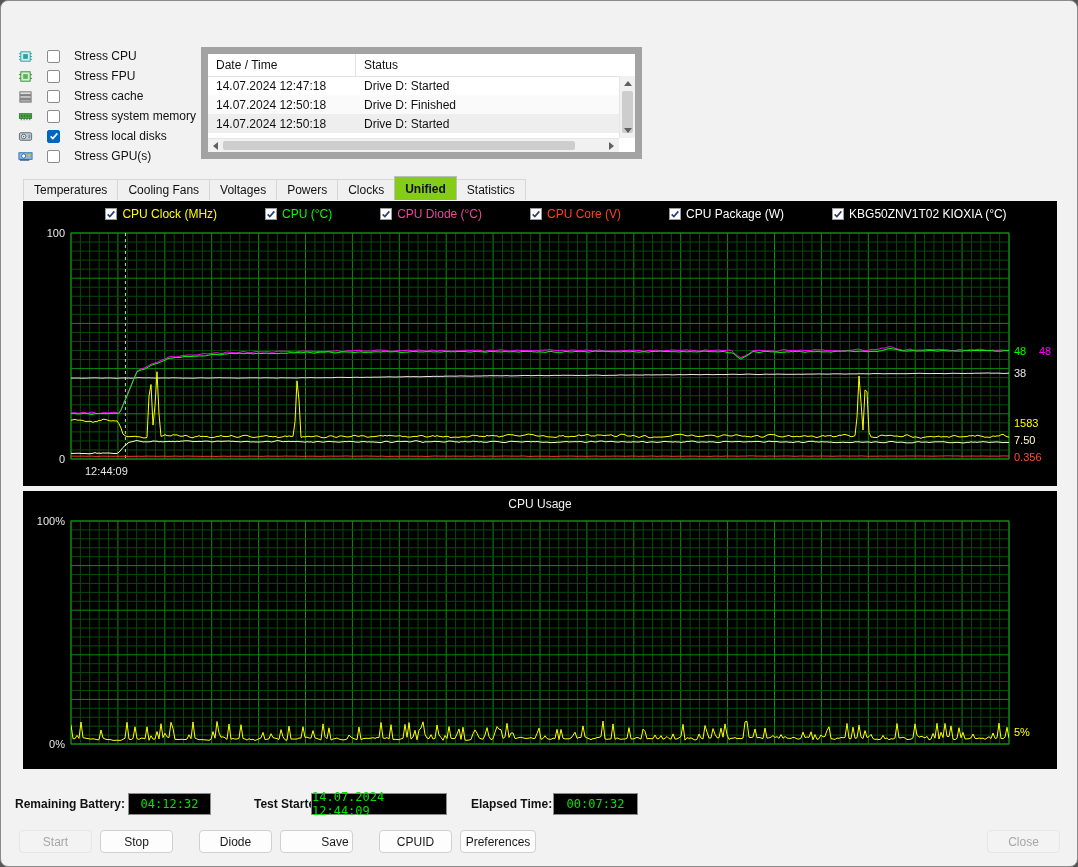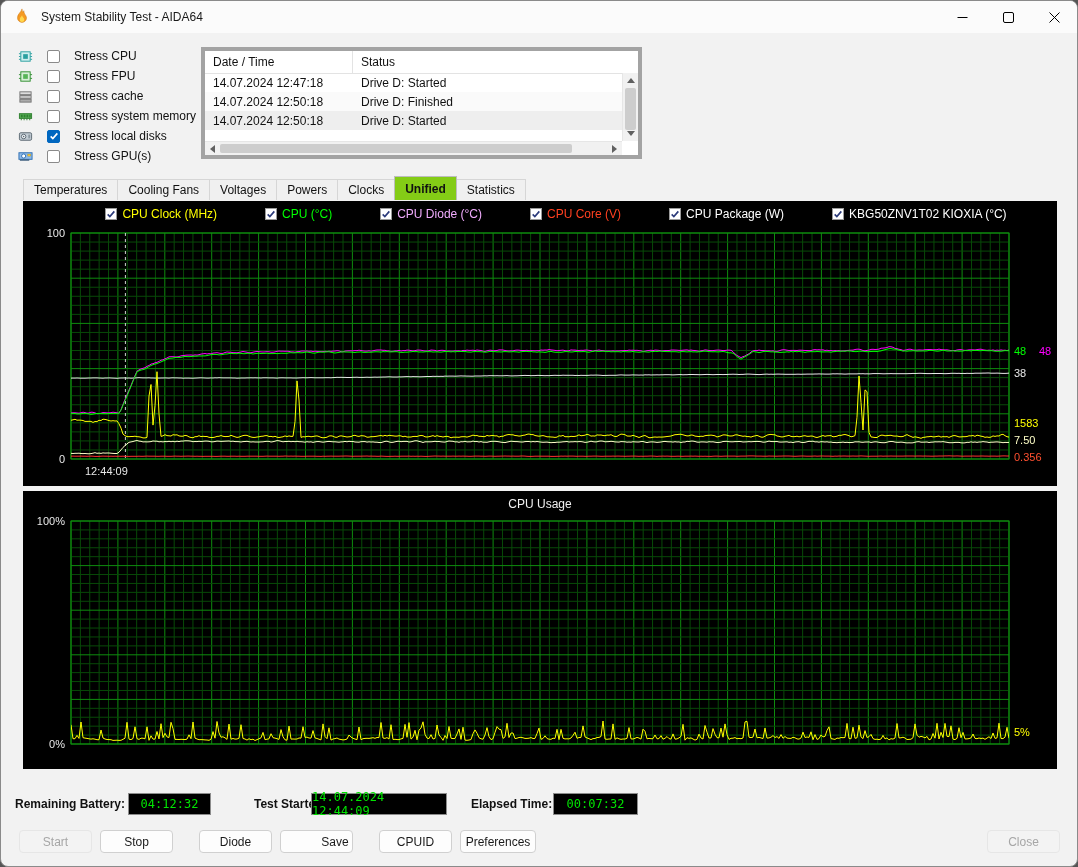--- a/index.html
+++ b/index.html
@@ -15,21 +15,21 @@
   
   #stress-list{position:absolute;left:16px;top:45px;}
   .stress-item{height:20px;display:flex;align-items:center;gap:14px;}
   .stress-icon{width:16px;height:16px;display:flex;align-items:center;justify-content:center;}
   .checkbox{width:13px;height:13px;box-sizing:border-box;background:#fff;border:1px solid #8a8a8a;border-radius:2px;
     display:flex;align-items:center;justify-content:center;flex:0 0 auto;}
   .checkbox.checked{background:#0067c0;border-color:#0067c0;}
   .stress-label{white-space:nowrap;}
   
   .log-panel{position:absolute;left:200px;top:46px;width:441px;height:112px;background:#fff;
-    border:4px solid #a3a3a3;box-sizing:border-box;}
+    border:7px solid #a3a3a3;box-sizing:border-box;}
   .log-header{height:22px;display:flex;align-items:center;border-bottom:1px solid #e3e3e3;}
   .log-col-date{width:148px;padding-left:8px;box-sizing:border-box;border-right:1px solid #e3e3e3;height:100%;display:flex;align-items:center;}
   .log-col-status{padding-left:8px;display:flex;align-items:center;height:100%;}
   #log-rows{position:absolute;left:0;top:22px;right:16px;bottom:14px;overflow:hidden;}
   .log-row{height:19px;display:flex;align-items:center;}
   .log-row:nth-child(2){background:#fafafa;}
   .log-row:nth-child(3){background:#eeeeee;}
   .cell-date{width:148px;padding-left:8px;box-sizing:border-box;white-space:nowrap;}
   .cell-status{padding-left:8px;white-space:nowrap;}
   .vscroll{position:absolute;top:22px;right:0;bottom:14px;width:16px;background:#f1f1f1;border-left:1px solid #e6e6e6;box-sizing:border-box;}
@@ -75,47 +75,20 @@
     box-sizing:border-box;cursor:default;white-space:nowrap;}
   .btn.disabled{color:#a6a6a6;background:#f3f3f3;border-color:#e6e6e6;}
   .btn-start{left:18px;} .btn-stop{left:99px;} .btn-clear{left:198px;} .btn-save{left:279px;padding-left:37px;}
   .btn-cpuid{left:378px;} .btn-preferences{left:459px;width:76px;} .btn-close{left:986px;}
 </style>
 </head>
 <body>
 
 <div class="window">
 
-  <div class="titlebar">
-    <span class="app-icon">
-      <svg viewBox="0 0 20 20" width="18" height="18">
-        <path d="M10 1 C9 5 5 6.2 5 11 a5 5 0 0 0 10 0 C15 8 12 7 12 3 C11.5 5 10.6 5.6 10 1 Z" fill="#f59a23" stroke="#c87000" stroke-width="0.5"></path>
-        <path d="M10 8 C9 10 7.5 10.6 7.5 13 a2.5 2.5 0 0 0 5 0 C12.5 11 10.7 10.5 10 8 Z" fill="#ffd84d"></path>
-      </svg>
-    </span>
-    <span class="title-text">System Stability Test - AIDA64</span>
-    <div class="win-controls">
-      <div class="win-btn">
-        <svg width="11" height="11">
-            <line x1="0.5" y1="5.5" x2="10.5" y2="5.5" stroke="#000"></line>
-          </svg>
-      </div>
-      <div class="win-btn">
-        <svg width="11" height="11">
-            <rect x="0.5" y="0.5" width="10" height="10" rx="1.5" fill="none" stroke="#000"></rect>
-          </svg>
-      </div>
-      <div class="win-btn">
-        <svg width="11" height="11">
-            <line x1="0.5" y1="0.5" x2="10.5" y2="10.5" stroke="#000"></line>
-            <line x1="10.5" y1="0.5" x2="0.5" y2="10.5" stroke="#000"></line>
-          </svg>
-      </div>
-    </div>
-  </div>
 
   <div id="stress-list">
       <div class="stress-item">
         <span class="stress-icon">
           <svg viewBox="0 0 16 16" width="15" height="15">
             <g stroke="#2aa0a0">
               <line x1="1" y1="5" x2="3" y2="5"></line>
               <line x1="1" y1="8" x2="3" y2="8"></line>
               <line x1="1" y1="11" x2="3" y2="11"></line>
               <line x1="13" y1="5" x2="15" y2="5"></line>
@@ -424,21 +397,21 @@
             </svg>
           </span>
           <span class="legend-label" style="color: rgb(0, 255, 0);">CPU (°C)</span>
         </span>
         <span class="legend-item">
           <span class="legend-cb">
             <svg viewBox="0 0 12 12" width="10" height="10">
               <path d="M2 6.5 L4.6 9 L10 2.8" fill="none" stroke="#2b3a7a" stroke-width="2"></path>
             </svg>
           </span>
-          <span class="legend-label" style="color: #f0abfc;">CPU Diode (°C)</span>
+          <span class="legend-label" style="color: #ec4899;">CPU Diode (°C)</span>
         </span>
         <span class="legend-item">
           <span class="legend-cb">
             <svg viewBox="0 0 12 12" width="10" height="10">
               <path d="M2 6.5 L4.6 9 L10 2.8" fill="none" stroke="#2b3a7a" stroke-width="2"></path>
             </svg>
           </span>
           <span class="legend-label" style="color: rgb(255, 64, 32);">CPU Core (V)</span>
         </span>
         <span class="legend-item">

